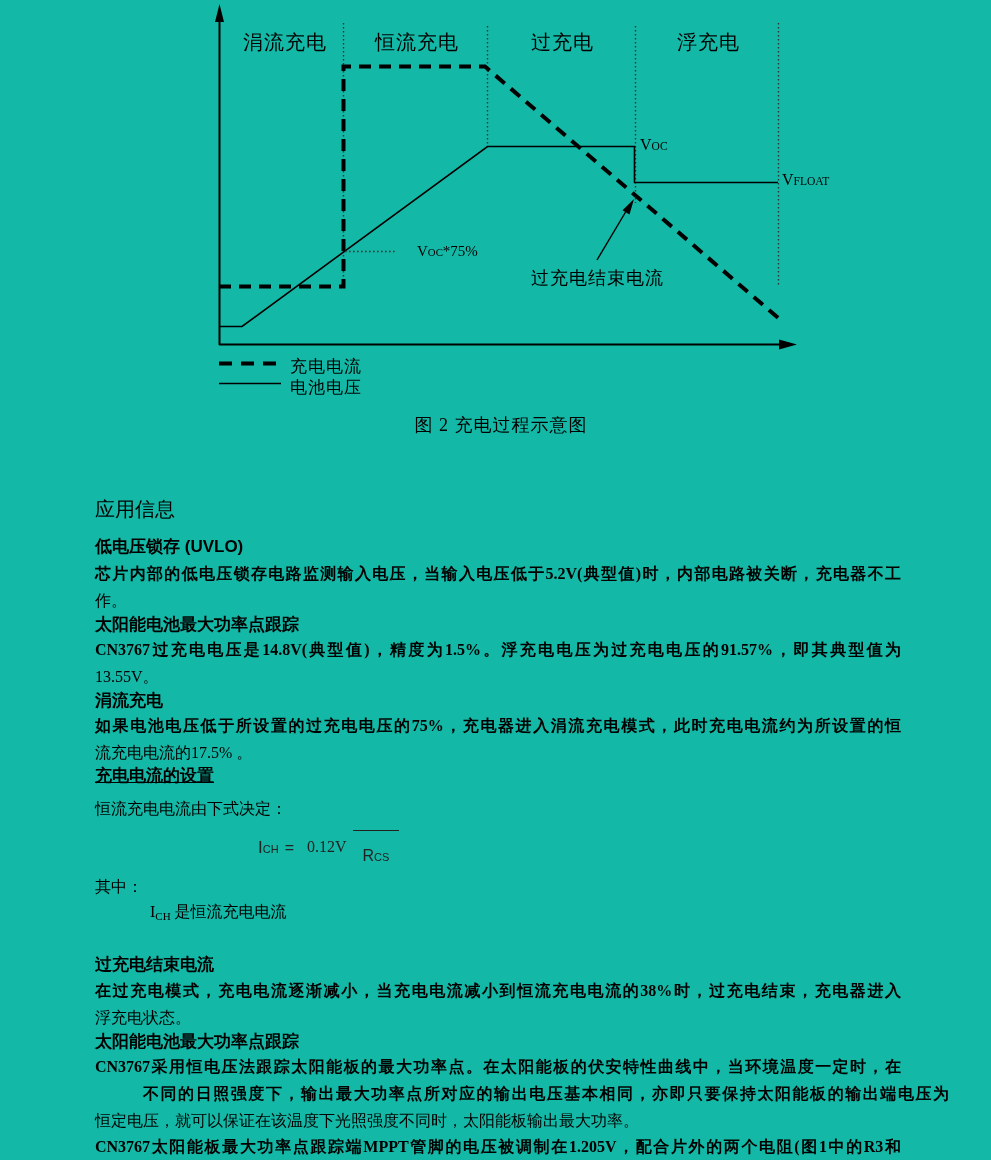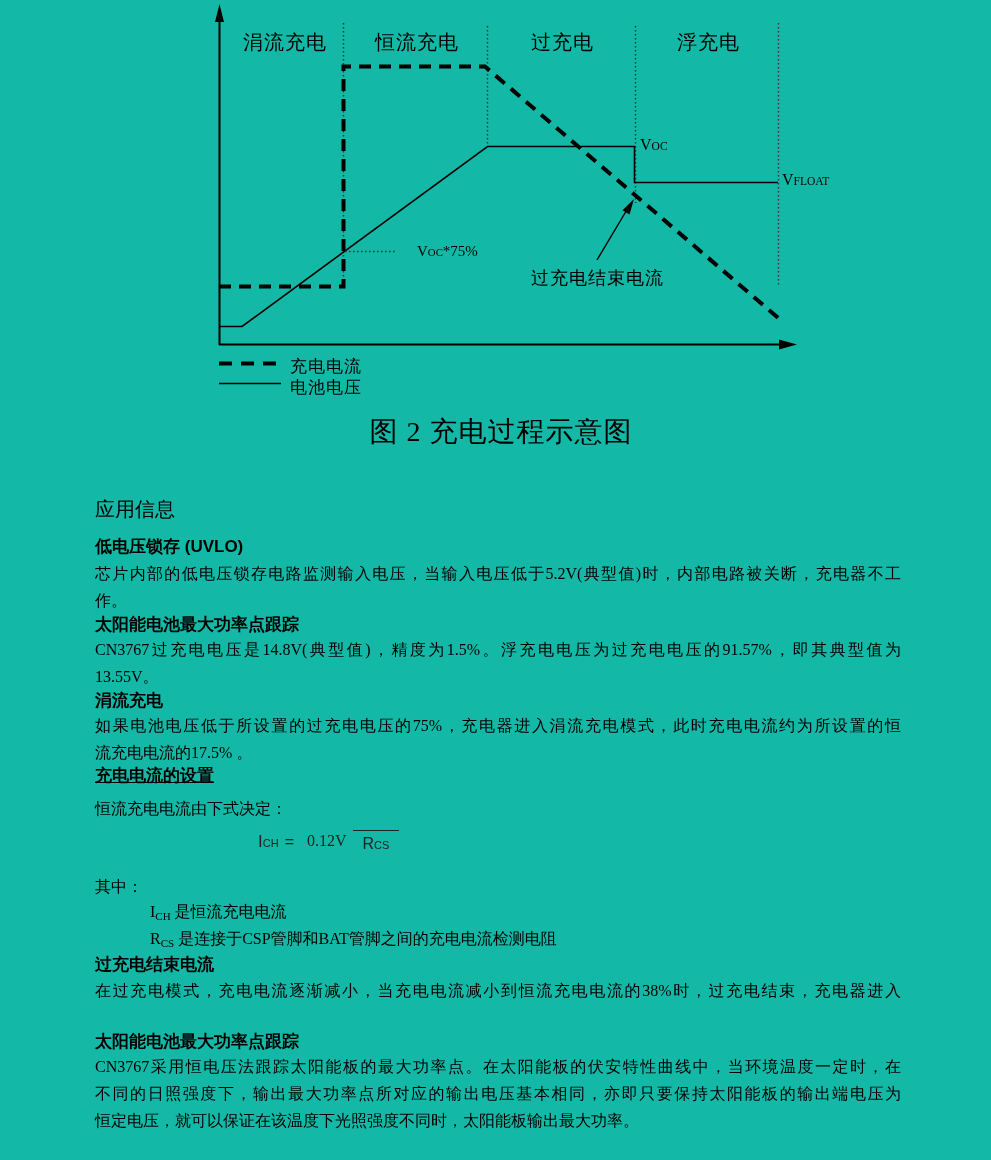--- a/index.html
+++ b/index.html
@@ -9,40 +9,40 @@
   #figure{position:absolute;left:0;top:0;width:991px;height:460px;}
   #figure svg{position:absolute;left:0;top:0;}
   .dlabel{position:absolute;white-space:nowrap;}
   .phase{font-size:20px;text-align:center;letter-spacing:1px;}
   .vlab{font-size:16px;}
   .sc{font-size:0.72em;}
   .voc75{font-size:15px;}
   .endlab{font-size:18px;letter-spacing:1px;}
   .leglab{font-size:17px;letter-spacing:1px;}
   .caption{position:absolute;left:95px;top:413px;width:812px;text-align:center;
-           font-size:28px;letter-spacing:1px;}
+           font-size:18px;letter-spacing:1px;}
   
   #txt{position:absolute;left:95px;top:0;width:806px;height:1160px;}
   .h1{position:absolute;left:0;font-family:"Liberation Sans","DejaVu Sans",sans-serif;
       font-weight:normal;font-size:20px;white-space:nowrap;}
   .h2{position:absolute;left:0;font-family:"Liberation Sans","DejaVu Sans",sans-serif;
       font-weight:bold;font-size:17px;white-space:nowrap;}
   .bl{position:absolute;left:0;width:806px;font-size:16px;line-height:21px;}
-  .j{text-align:justify;text-align-last:justify;}
+  .j{text-align:justify;text-align-last:justify;font-weight:bold;}
   .ind{left:55px;width:750px;}
   .ssub{font-size:11px;vertical-align:-3px;}
   
   .formula{position:absolute;left:258px;top:830px;display:flex;align-items:center;
            color:#222;font-family:"Liberation Sans","DejaVu Sans",sans-serif;}
   .f-lhs{font-size:17px;}
   .f-sub{font-size:11px;}
   .f-eq{margin:0 7px 0 6px;font-size:16px;}
   .frac{display:inline-flex;align-items:center;}
   .num{font-size:16px;font-family:"Liberation Serif","DejaVu Serif",serif;padding:0 6px 1px 6px;}
-  .den{font-size:16px;border-top:1.6px solid #222;padding:4px 10px 0 10px;}
+  .den{font-size:16px;border-top:1.6px solid #222;padding:16px 10px 0 10px;}
 </style>
 </head>
 <body>
 
 <div id="page">
 
   <div id="figure">
     <svg width="991" height="400" viewBox="0 0 991 400">
 
       <line x1="219.5" y1="345" x2="219.5" y2="16" stroke="#000" stroke-width="2"></line>
@@ -107,24 +107,25 @@
       <span class="f-lhs"><span>I</span><span class="f-sub">CH</span><span class="f-eq">=</span></span>
       <span class="frac">
         <span class="num">0.12V</span>
         <span class="den"><span>R</span><span class="f-sub">CS</span></span>
       </span>
     </div>
 
     <div class="bl" style="top:876px;">其中：</div>
 
     <div class="bl ind" style="top:901px;"><span>I</span><span class="ssub">CH</span><span> 是恒流充电电流</span></div>
-    <div class="bl ind" style="top:928px;"><span>R</span><span class="ssub">CS</span><span> 是连接于CSP管脚和BAT管脚之间的充电电流检测电阻</span></div>
 
     <div class="h2" style="top:953px;">过充电结束电流</div>
     <div class="bl j" style="top:980px;">在过充电模式，充电电流逐渐减小，当充电电流减小到恒流充电电流的38%时，过充电结束，充电器进入</div>
+    <div class="bl" style="top:1007px;">浮充电状态。</div>
 
     <div class="h2" style="top:1030px;">太阳能电池最大功率点跟踪</div>
     <div class="bl j" style="top:1056px;">CN3767采用恒电压法跟踪太阳能板的最大功率点。在太阳能板的伏安特性曲线中，当环境温度一定时，在</div>
-    <div class="bl j" style="top:1083px;">不同的日照强度下，输出最大功率点所对应的输出电压基本相同，亦即只要保持太阳能板的输出端电压为</div>
+    <div class="bl j" style="top:1083px;margin-left:48px;">不同的日照强度下，输出最大功率点所对应的输出电压基本相同，亦即只要保持太阳能板的输出端电压为</div>
     <div class="bl" style="top:1110px;">恒定电压，就可以保证在该温度下光照强度不同时，太阳能板输出最大功率。</div>
+    <div class="bl j" style="top:1136px;">CN3767太阳能板最大功率点跟踪端MPPT管脚的电压被调制在1.205V，配合片外的两个电阻(图1中的R3和</div>
   </div>
 
 </div>
 
 </body></html>

